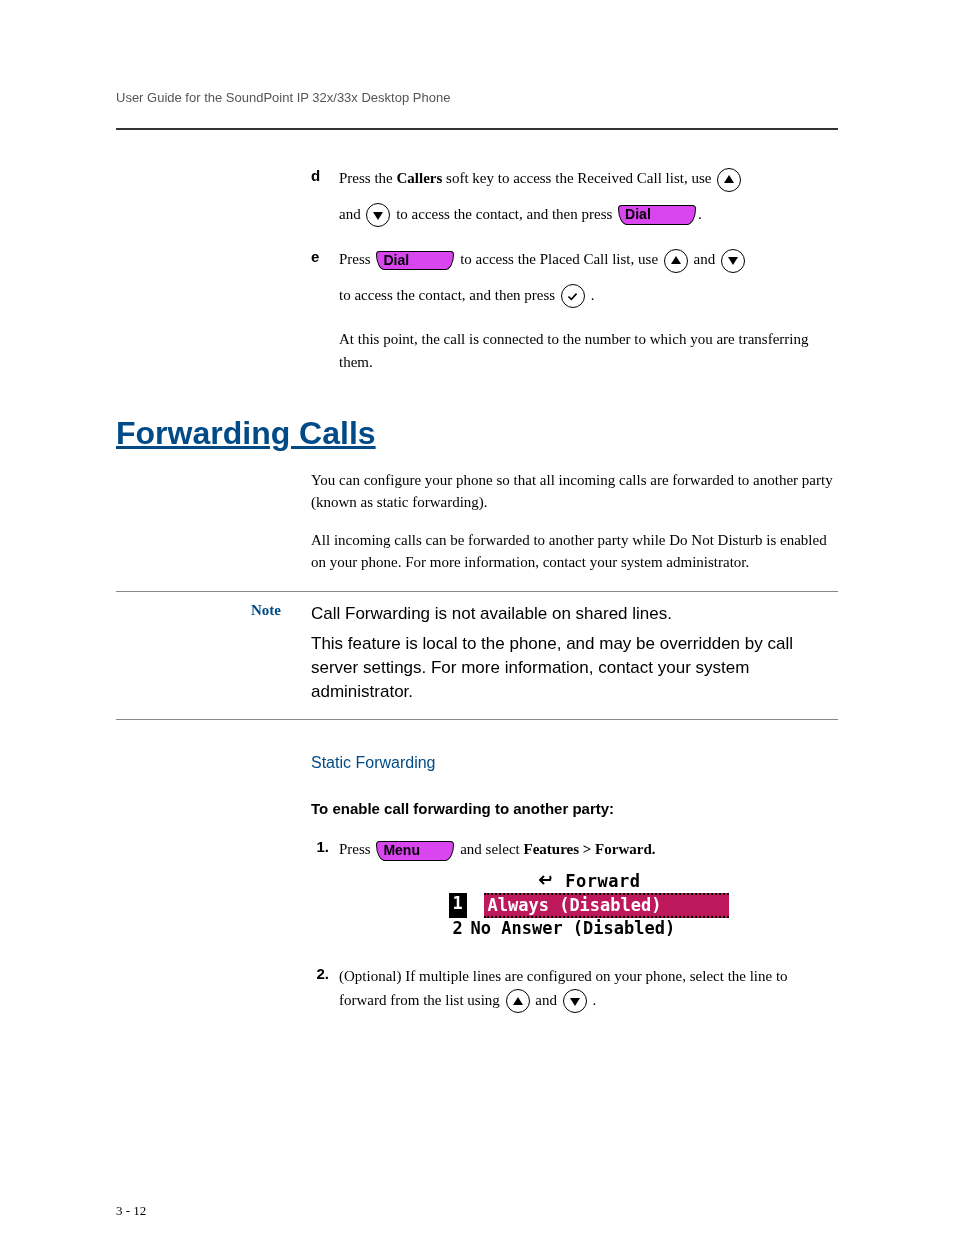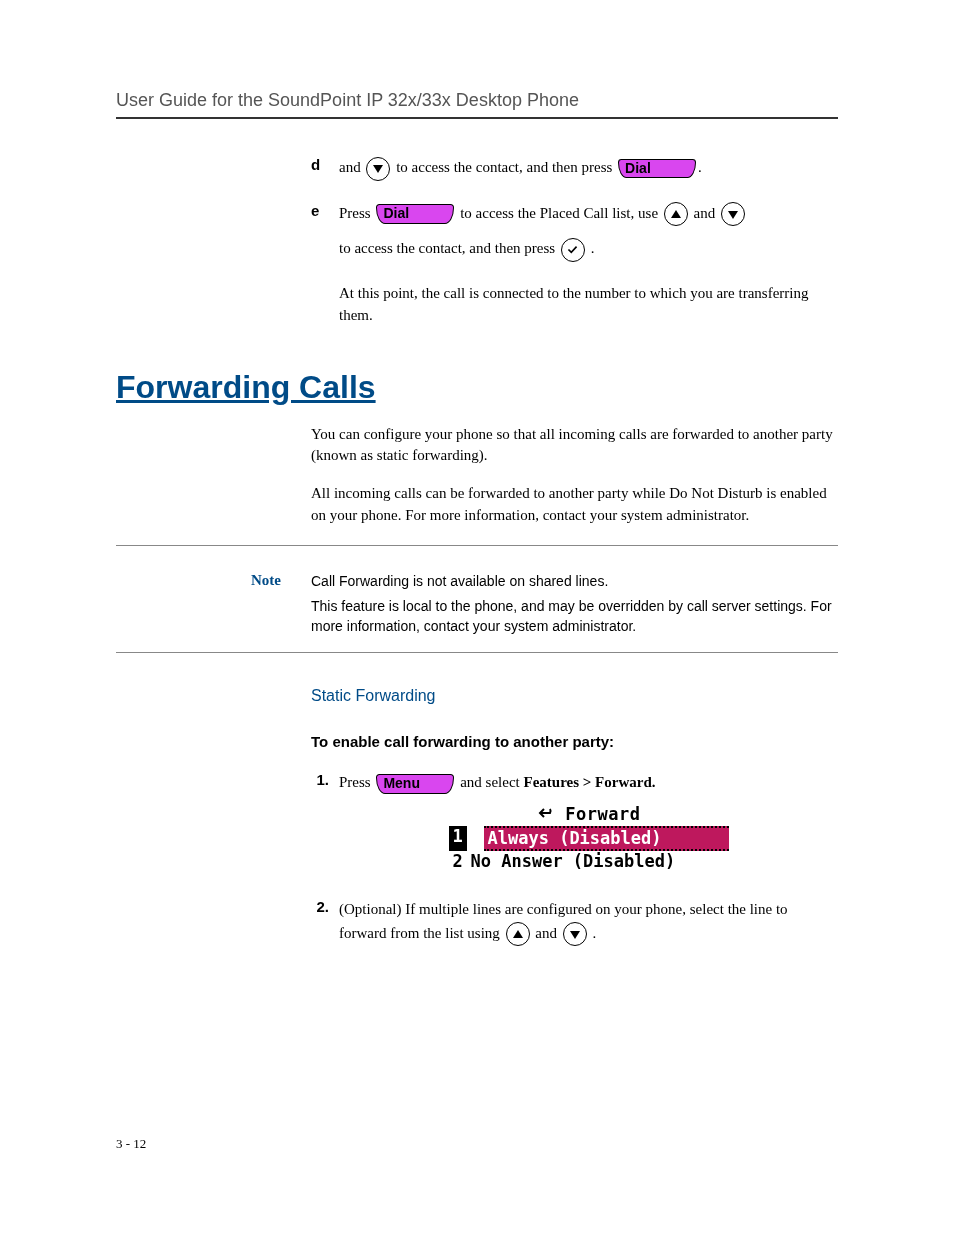--- a/index.html
+++ b/index.html
@@ -8,24 +8,24 @@
     font-family: "Palatino Linotype", "Book Antiqua", Palatino, serif;
     color: #000;
     background: #fff;
     width: 954px;
   }
   .page {
     padding: 90px 116px 80px 116px;
     box-sizing: border-box;
   }
   .header-row {
-    font-size: 18px;
+    font-size: 13px;
     color: #555;
     font-family: "Trebuchet MS", "Lucida Grande", sans-serif;
-    margin-bottom: 6px;
+    margin-bottom: 23px;
   }
   .hr {
     border: none;
     border-top: 2px solid #333;
     margin: 0 0 36px 0;
   }
   .content {
     margin-left: 195px;
   }
   .step-block {
@@ -123,37 +123,37 @@
     font-weight: bold;
     font-size: 32px;
     margin: 42px 0 18px 0;
     text-decoration: underline;
   }
   .note-row {
     display: flex;
     border-top: 1px solid #888;
     border-bottom: 1px solid #888;
     margin: 18px 0 34px 0;
-    padding: 26px 0 10px 0;
+    padding: 10px 0 10px 0;
     background: #fff;
   }
   .note-label {
     width: 195px;
     flex-shrink: 0;
     text-align: right;
     padding-right: 30px;
     box-sizing: border-box;
     color: #004b87;
     font-weight: bold;
     font-family: "Times New Roman", serif;
     font-size: 15px;
   }
   .note-body {
     font-family: Arial, Helvetica, sans-serif;
-    font-size: 14px;
+    font-size: 17px;
     line-height: 1.4;
     flex: 1;
   }
   .note-body p {
     margin: 0 0 6px 0;
   }
   .h3 {
     font-family: "Trebuchet MS", "Lucida Grande", sans-serif;
     color: #004b87;
     font-weight: normal;
@@ -219,20 +219,26 @@
 
 <div class="page">
   <div class="header-row">User Guide for the SoundPoint IP 32x/33x Desktop Phone</div>
   <hr class="hr">
 
   <div class="content">
 
     <div class="step-block">
       <div class="step-letter">d</div>
       <div class="step-body">
+        <p>
+          <span>Press the </span><strong>Callers</strong><span> soft key to access the Received Call list, use </span>
+          <span class="circle-btn">
+              <span class="tri-up"></span>
+            </span>
+        </p>
         <p>
           <span>and </span>
           <span class="circle-btn">
               <span class="tri-down"></span>
             </span>
           <span> to access the contact, and then press </span>
           <span class="softkey">Dial</span><span>.</span>
         </p>
       </div>
     </div>

